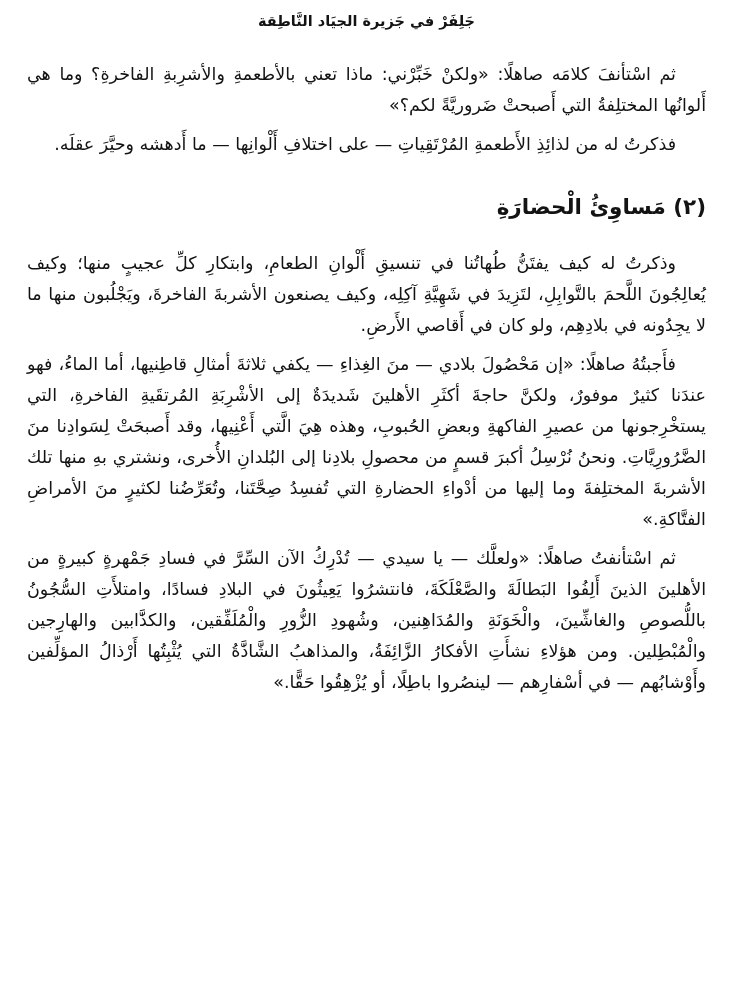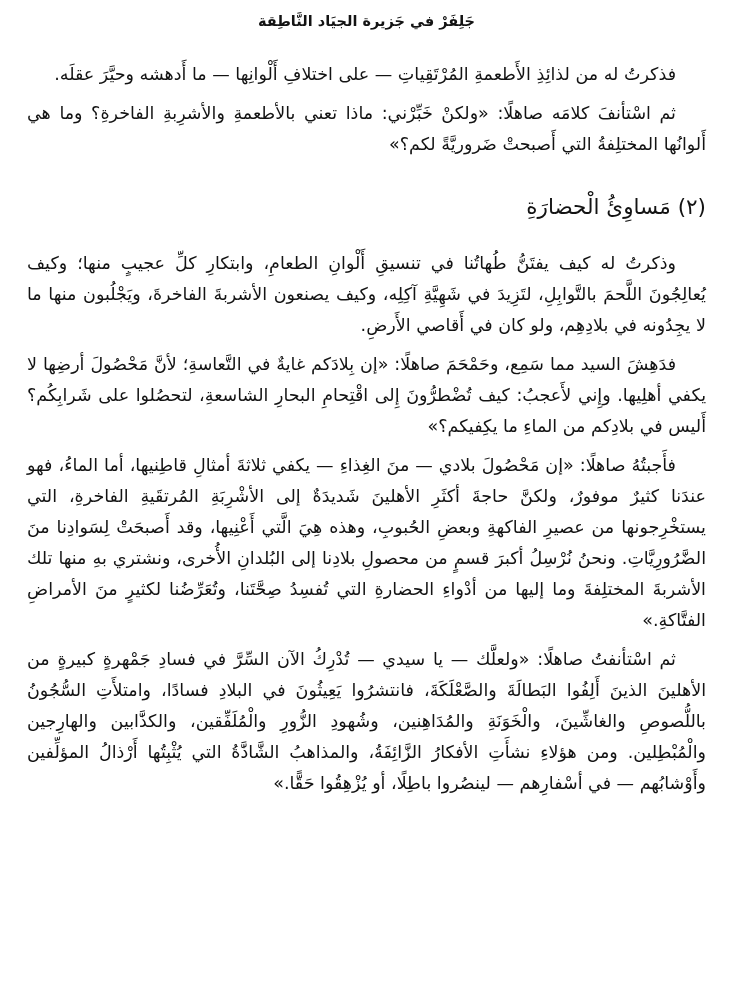--- a/index.html
+++ b/index.html
@@ -31,41 +31,40 @@
   .para {
     font-size: 17.5px;
     line-height: 31px;
     text-align: justify;
     text-justify: inter-word;
     text-indent: 30px;
     margin: 0 0 8px 0;
   }
   .section-heading {
     font-size: 21.5px;
-    font-weight: normal;
+    font-weight: bold;
     text-align: right;
     margin: 30px 0 24px 0;
     line-height: 34px;
   }
 </style>
 </head>
 <body>
 
 <div class="page">
 
   <div class="running-header">جَلِفَرْ في جَزيرة الجيَاد النَّاطِقة</div>
 
+  <p class="para">ثم اسْتأنفَ كلامَه صاهلًا: «ولكنْ خَبِّرْني: ماذا تعني بالأطعمةِ والأشرِبةِ الفاخرةِ؟ وما هي أَلوانُها المختلِفةُ التي أَصبحتْ ضَروريَّةً لكم؟»</p>
+
   <p class="para">فذكرتُ له من لذائِذِ الأَطعمةِ المُرْتَقِياتِ — على اختلافِ أَلْوانِها — ما أَدهشه وحيَّرَ عقلَه.</p>
-
-  <p class="para">ثم اسْتأنفَ كلامَه صاهلًا: «ولكنْ خَبِّرْني: ماذا تعني بالأطعمةِ والأشرِبةِ الفاخرةِ؟ وما هي أَلوانُها المختلِفةُ التي أَصبحتْ ضَروريَّةً لكم؟»</p>
 
   <h2 class="section-heading">(٢) مَساوِئُ الْحضارَةِ</h2>
 
   <p class="para">وذكرتُ له كيف يفتَنُّ طُهاتُنا في تنسيقِ أَلْوانِ الطعامِ، وابتكارِ كلِّ عجيبٍ منها؛ وكيف يُعالِجُونَ اللَّحمَ بالتَّوابِلِ، لتَزِيدَ في شَهِيَّةِ آكِلِه، وكيف يصنعون الأشربةَ الفاخرةَ، ويَجْلُبون منها ما لا يجِدُونه في بلادِهِم، ولو كان في أَقاصي الأَرضِ.</p>
 
 
-  <p class="para">فدَهِشَ السيد مما سَمِع، وحَمْحَمَ صاهلًا: «إن بِلادَكم غايةٌ في التَّعاسةِ؛ لأنَّ مَحْصُولَ أرضِها لا يكفي أهلِيها. وإِني لأَعجبُ: كيف تُضْطرُّونَ إِلى اقْتِحامِ البحارِ الشاسعةِ، لتحصُلوا على شَرابِكُم؟ أَليس في بلادِكم من الماءِ ما يكِفيكم؟»</p>
 
   <p class="para">فأَجبتُهُ صاهلًا: «إن مَحْصُولَ بلادي — منَ الغِذاءِ — يكفي ثلاثةَ أمثالِ قاطِنيها، أما الماءُ، فهو عندَنا كثيرٌ موفورٌ، ولكنَّ حاجةَ أكثَرِ الأهلينَ شَديدَةٌ إلى الأشْرِبَةِ المُرتقَيةِ الفاخرةِ، التي يستخْرِجونها من عصيرِ الفاكهةِ وبعضِ الحُبوبِ، وهذه هِيَ الَّتي أَعْنِيها، وقد أَصبحَتْ لِسَوادِنا منَ الضَّرُورِيَّاتِ. ونحنُ نُرْسِلُ أكبرَ قسمٍ من محصولِ بلادِنا إلى البُلدانِ الأُخرى، ونشتري بهِ منها تلك الأشربةَ المختلِفةَ وما إليها من أدْواءِ الحضارةِ التي تُفسِدُ صِحَّتَنا، وتُعَرِّضُنا لكثيرٍ منَ الأمراضِ الفتَّاكةِ.»</p>
 
   <p class="para">ثم اسْتأنفتُ صاهلًا: «ولعلَّك — يا سيدي — تُدْرِكُ الآن السِّرَّ في فسادِ جَمْهرةٍ كبيرةٍ من الأهلينَ الذينَ أَلِفُوا البَطالَةَ والصَّعْلَكَةَ، فانتشرُوا يَعِيثُونَ في البلادِ فسادًا، وامتلأَتِ السُّجُونُ باللُّصوصِ والغاشِّينَ، والْخَوَنَةِ والمُدَاهِنين، وشُهودِ الزُّورِ والْمُلَفِّقين، والكذَّابين والهارِجين والْمُبْطِلين. ومن هؤلاءِ نشأَتِ الأفكارُ الزَّائِفَةُ، والمذاهبُ الشَّاذَّةُ التي يُثْبِتُها أَرْذالُ المؤلِّفين وأَوْشابُهم — في أسْفارِهم — لينصُروا باطِلًا، أو يُزْهِقُوا حَقًّا.»</p>
 
 </div>
 
 </body></html>

